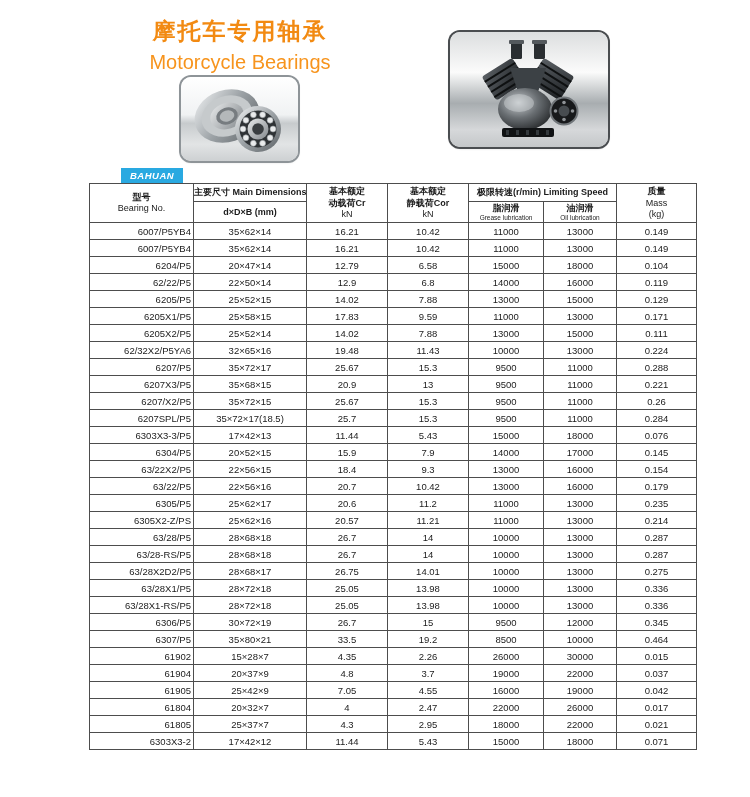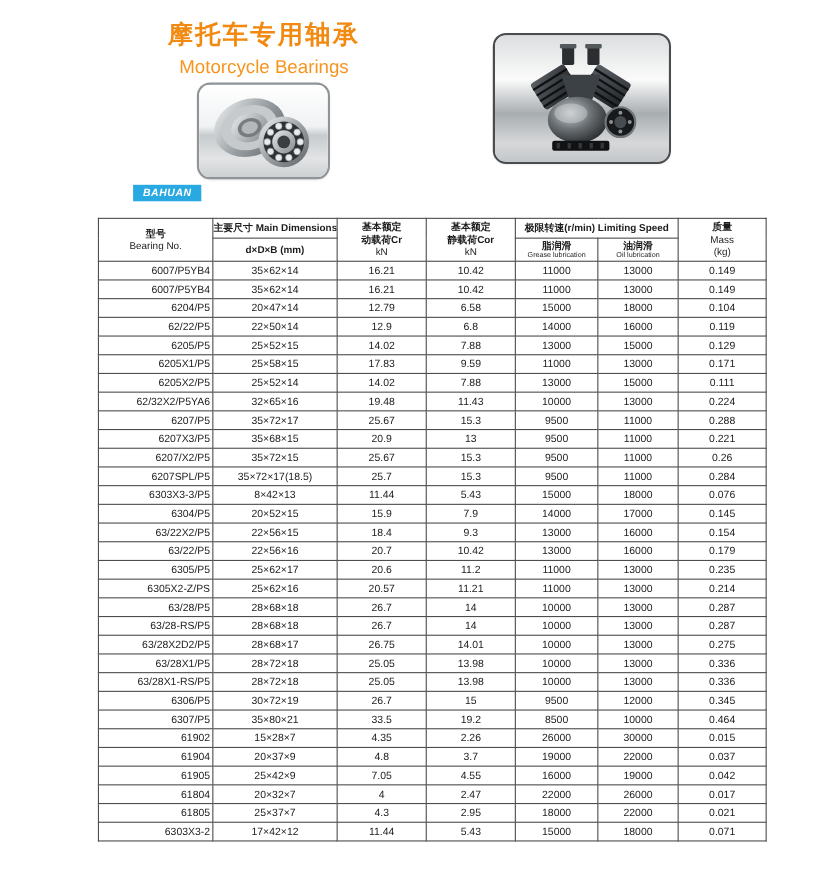--- a/index.html
+++ b/index.html
@@ -3,34 +3,34 @@
 <meta charset="utf-8">
 <style>
   * { margin:0; padding:0; box-sizing:border-box; }
   html,body { background:#ffffff; }
   .page {
     position:relative; width:750px; height:797px; background:#fff;
     font-family:"Liberation Sans", sans-serif; overflow:hidden;
   }
   .title-block { position:absolute; left:110px; top:16px; width:260px; text-align:center; }
   .title-zh { font-size:23px; font-weight:700; color:#f28a12; letter-spacing:2px; }
-  .title-en { font-size:17px; font-weight:400; color:#f7941d; margin-top:4px; }
+  .title-en { font-size:20px; font-weight:400; color:#f7941d; margin-top:4px; }
   .photo {
     position:absolute; border-radius:10px; overflow:hidden;
     box-shadow:0 0 0 2px #8e9498, 0 1px 3px rgba(0,0,0,.25);
   }
   .photo svg { display:block; }
   .bearing-photo { left:181px; top:77px; width:117px; height:84px; }
   .engine-photo { left:450px; top:32px; width:158px; height:115px; box-shadow:0 0 0 2px #4a4d50, 0 1px 3px rgba(0,0,0,.3); }
   .brand-badge {
     position:absolute; left:89px; top:168px; height:15px; padding:0 9px;
     background:#29a9e1; color:#fff; font-size:9.5px; font-weight:700; font-style:italic;
     display:flex; align-items:center; letter-spacing:.5px;margin-left:32px;
   }
-  .table-wrap { position:absolute; left:89px; top:198px; }
+  .table-wrap { position:absolute; left:89px; top:183px; }
   table { border-collapse:collapse; table-layout:fixed; width:607px; }
   th, td {
     border:1px solid #4d4d4d; text-align:center; color:#1b1b1b;
     overflow:hidden; white-space:nowrap;
   }
   thead th { font-size:9px; font-weight:700; line-height:1.25; padding:1px 0; }
   thead tr.h1 th { height:18px; }
   thead tr.h2 th { height:21px; }
   .en { font-weight:400; }
   .sub-en { font-size:6.5px; font-weight:400; line-height:1.1; }
@@ -308,21 +308,21 @@
             <td class="model-cell">6207SPL/P5</td>
             <td>35×72×17(18.5)</td>
             <td>25.7</td>
             <td>15.3</td>
             <td>9500</td>
             <td>11000</td>
             <td>0.284</td>
           </tr>
           <tr>
             <td class="model-cell">6303X3-3/P5</td>
-            <td>8×42×13</td>
+            <td>17×42×13</td>
             <td>11.44</td>
             <td>5.43</td>
             <td>15000</td>
             <td>18000</td>
             <td>0.076</td>
           </tr>
           <tr>
             <td class="model-cell">6304/P5</td>
             <td>20×52×15</td>
             <td>15.9</td>

